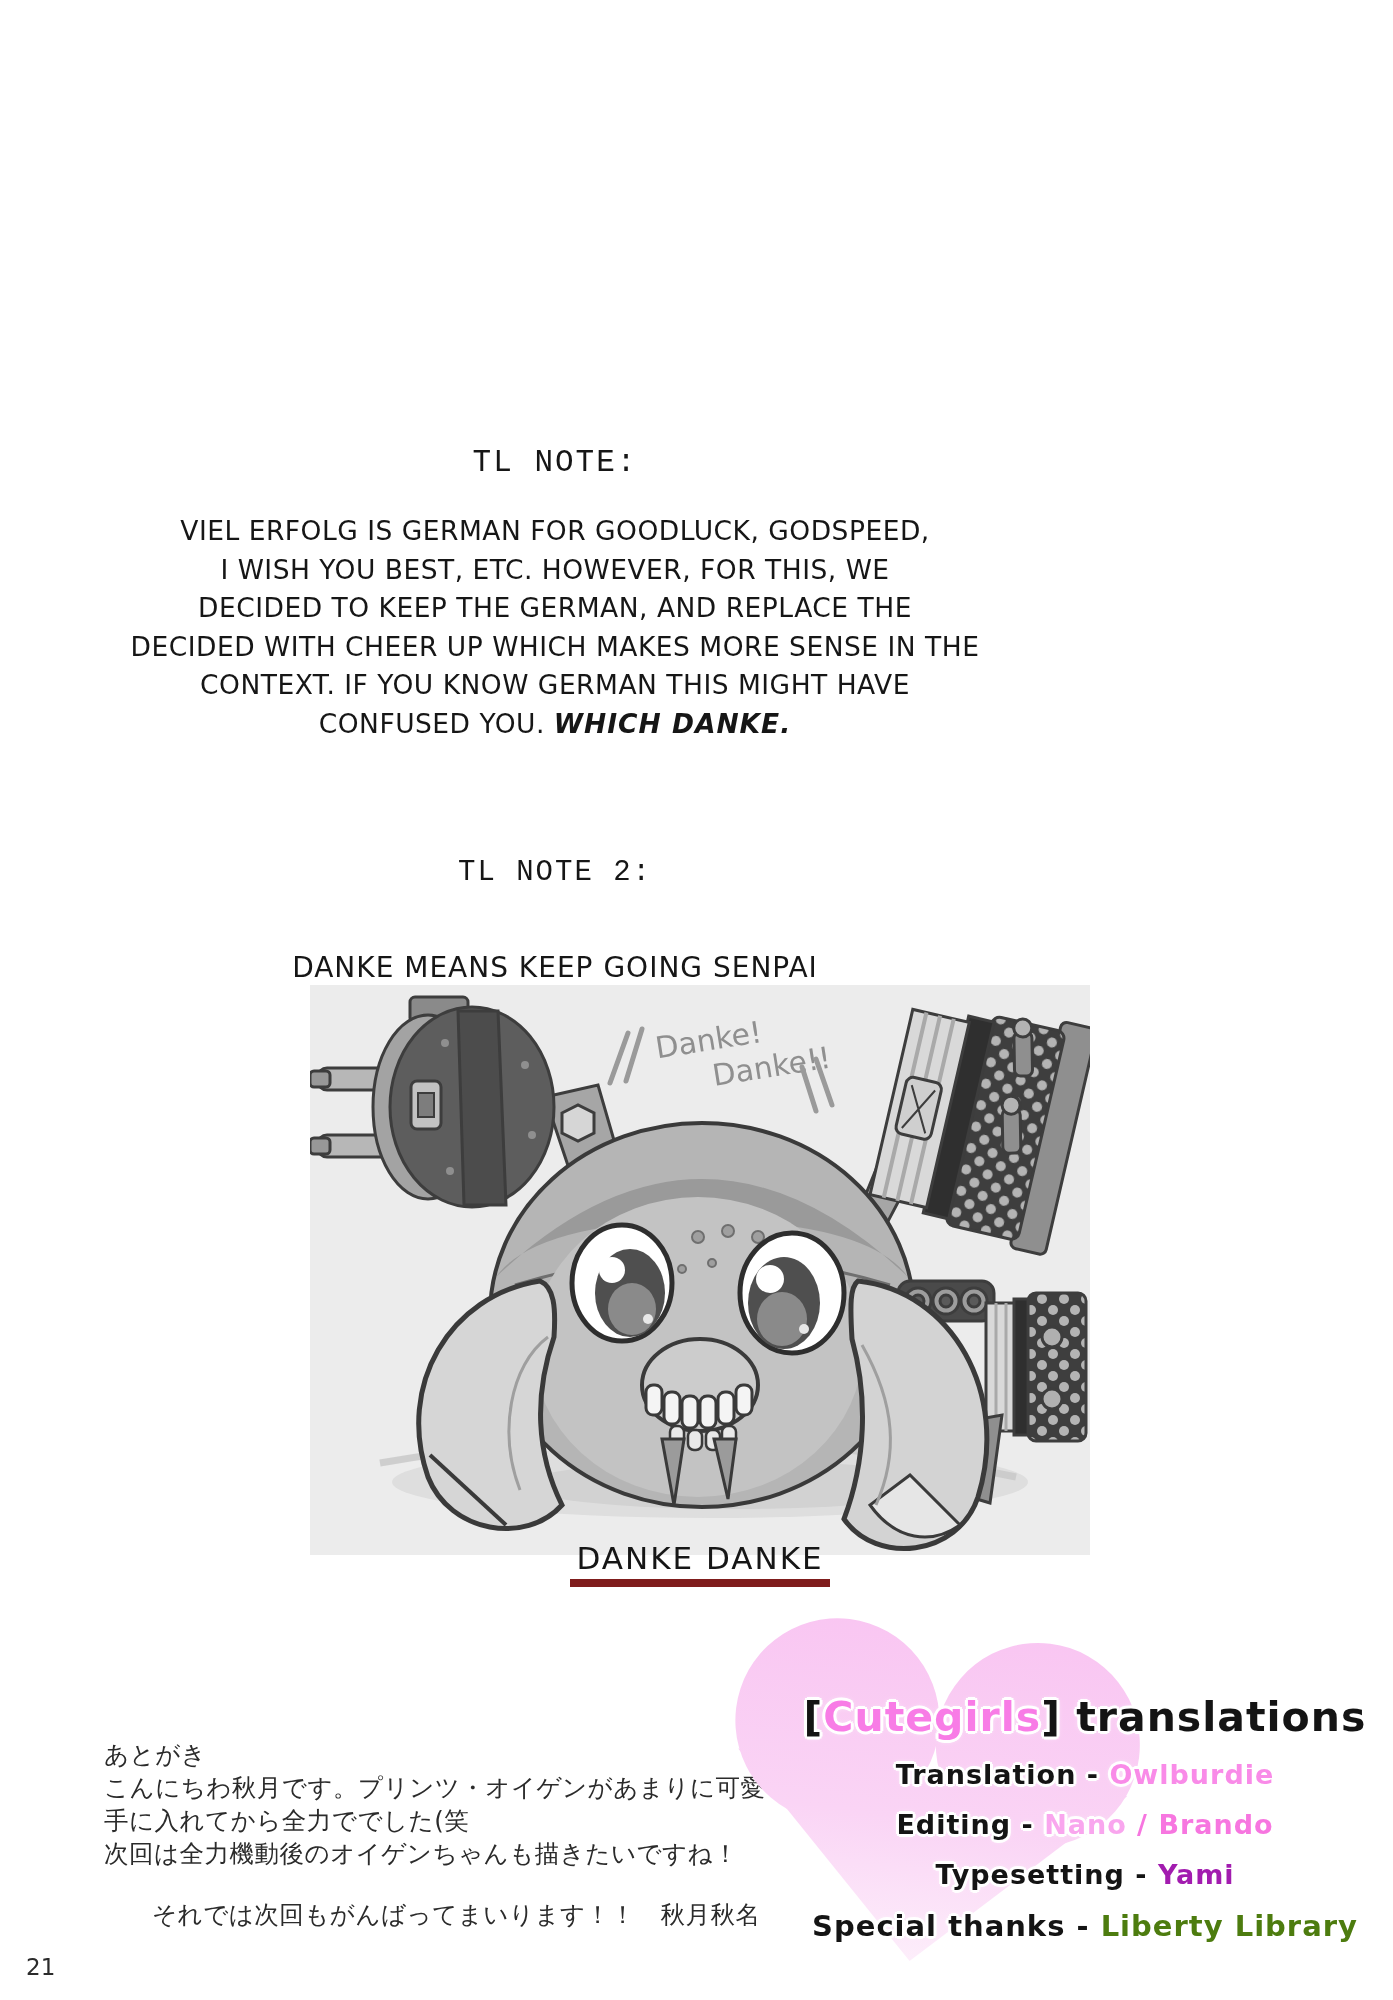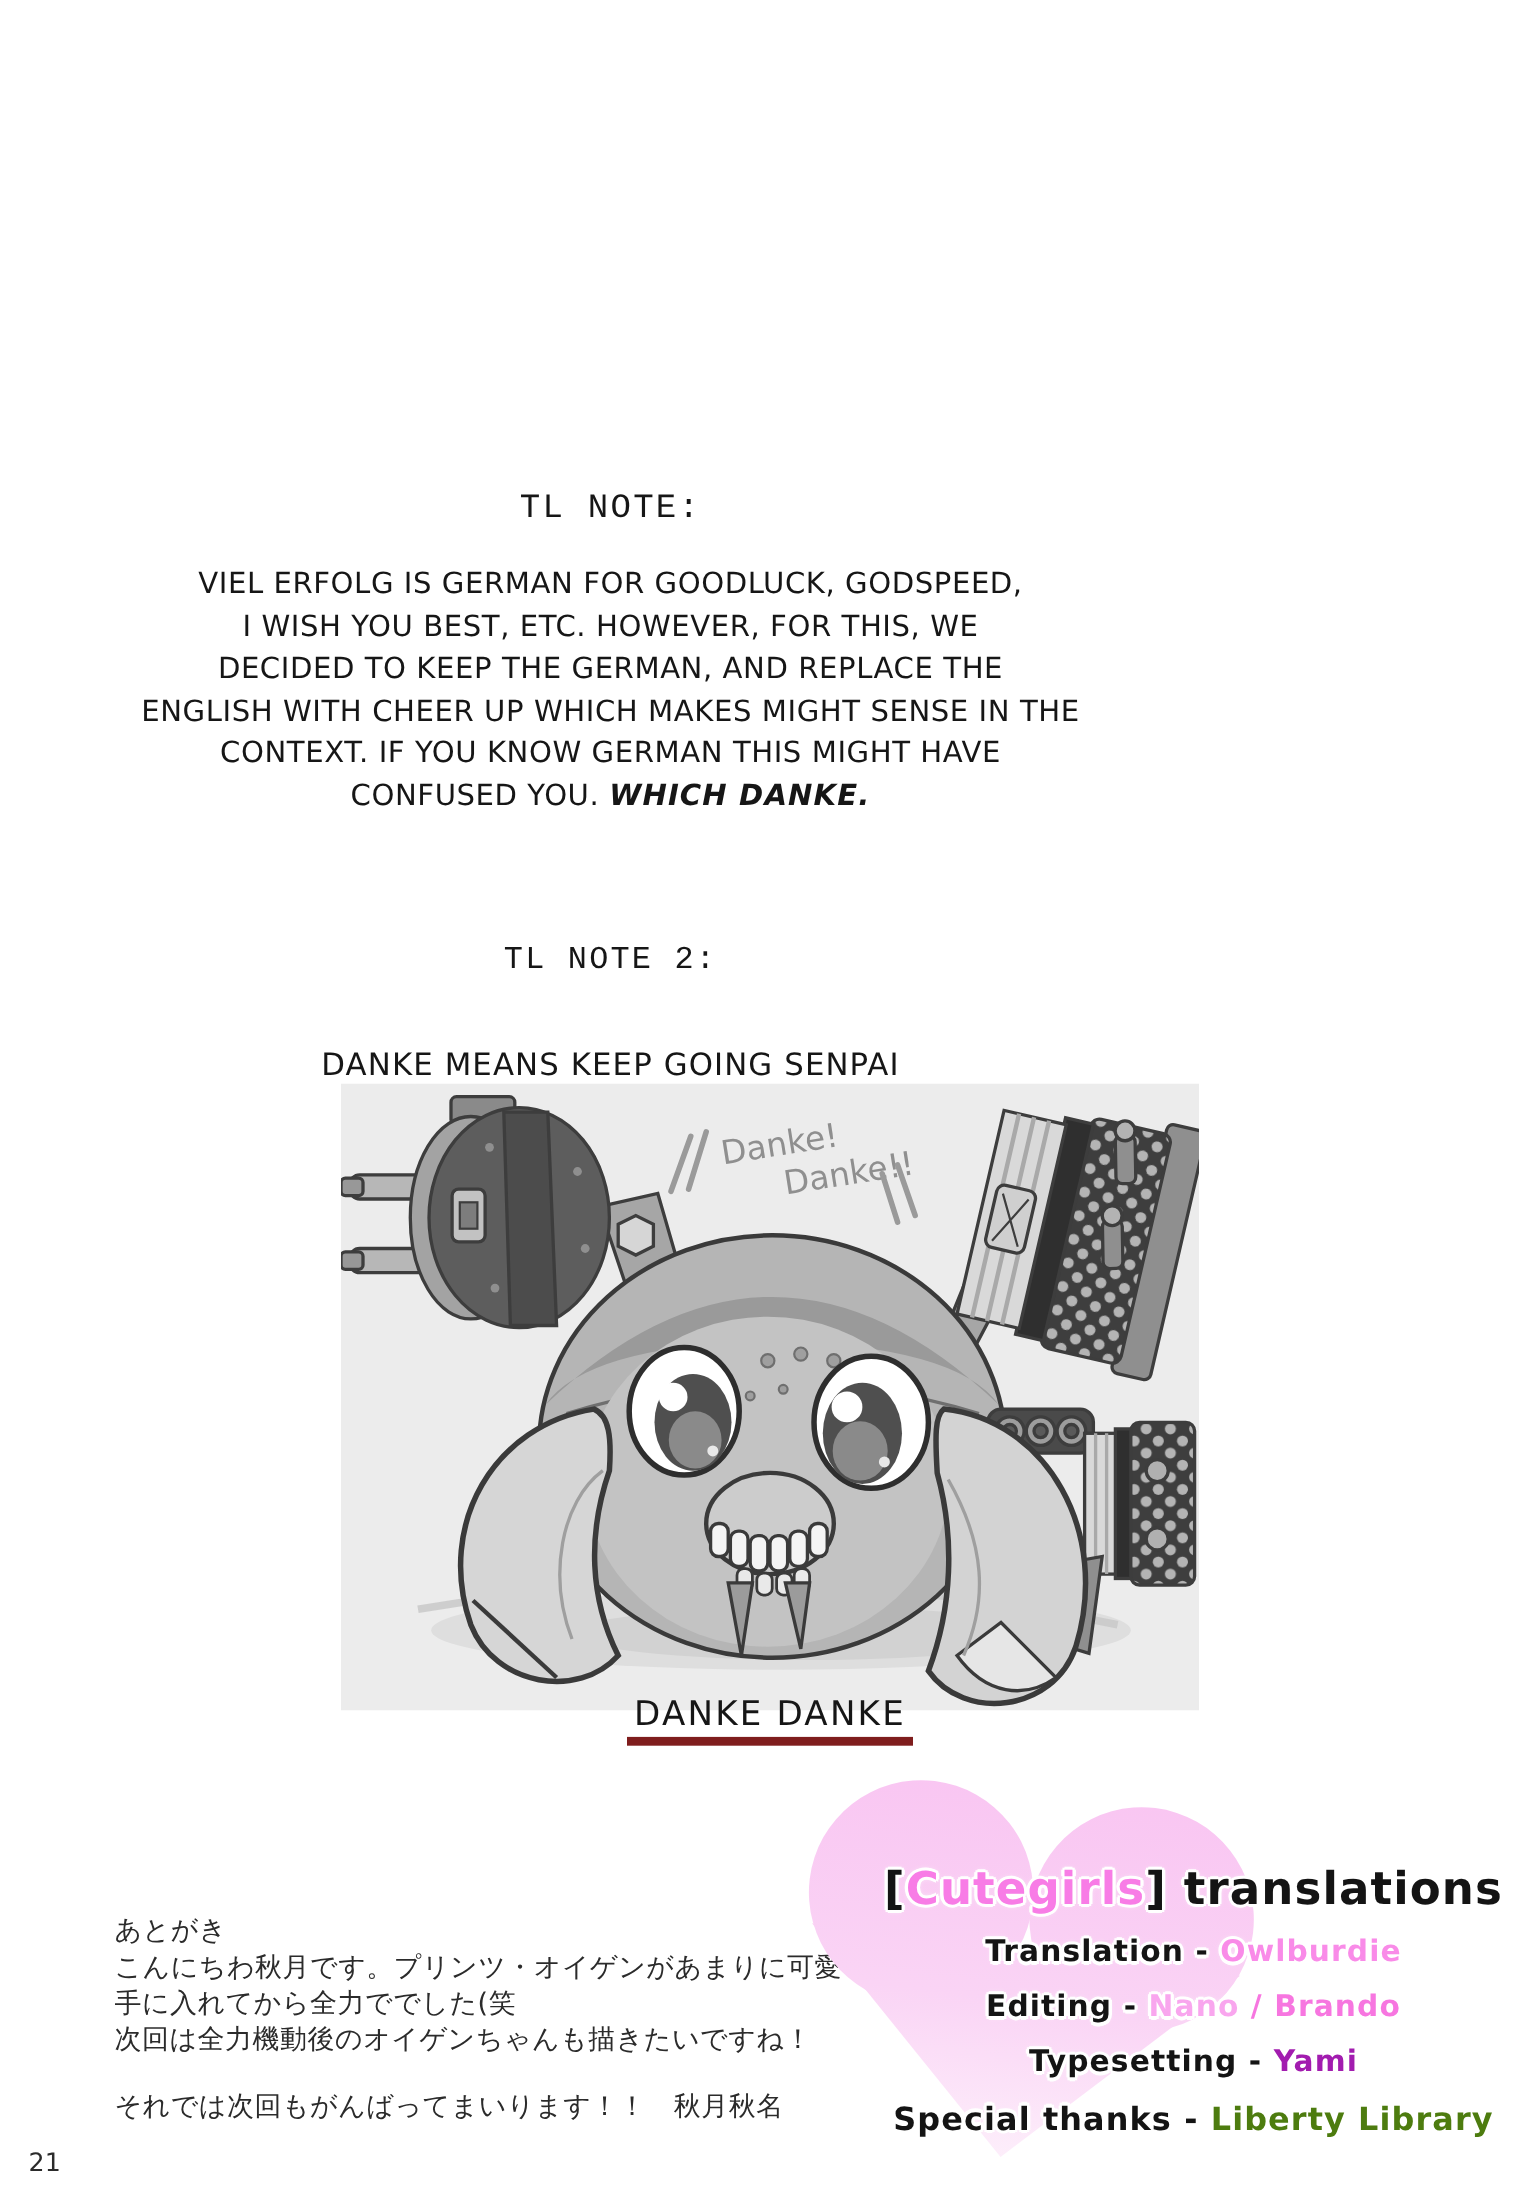--- a/index.html
+++ b/index.html
@@ -18,21 +18,21 @@
   
   .crab-box{left:310px;top:985px;width:780px;height:570px;}
   .crab-box svg{display:block;width:100%;height:100%;}
   .caption-wrap{left:300px;top:1540px;width:800px;text-align:center;}
   .caption{display:inline-block;font-size:31px;letter-spacing:2px;font-weight:500;
            border-bottom:8px solid #7f1d1d;padding:0 6px 3px 6px;}
 
   
   .afterword{left:104px;top:1738px;font-size:24.5px;color:#2b2b2b;letter-spacing:0.5px;}
   .afterword div{height:33px;line-height:33px;white-space:nowrap;}
-  .afterword .gap-line{margin-top:28px;}
+  .afterword .gap-line{margin-top:28px;margin-left:48px;}
 
   
   .heart-svg{left:680px;top:1600px;width:500px;height:380px;z-index:1;}
   .credits{left:770px;top:1694px;width:630px;text-align:center;z-index:2;}
   .credits .row{white-space:nowrap;font-weight:bold;}
   .outl{text-shadow:-2px -2px 0 #fff,2px -2px 0 #fff,-2px 2px 0 #fff,2px 2px 0 #fff,
         0 -3px 0 #fff,0 3px 0 #fff,-3px 0 0 #fff,3px 0 0 #fff,0 0 6px #fff;}
   .credits-title{font-size:41px;line-height:46px;margin-bottom:18px;letter-spacing:1px;}
   .credits-line{font-size:27px;line-height:34px;margin-bottom:16px;letter-spacing:1px;}
   .credits-line-lg{font-size:29px;line-height:36px;letter-spacing:1px;}
@@ -49,21 +49,21 @@
 </head>
 <body>
 
 <div class="abs note-center" style="top:445px;">
   <span class="note-heading">TL NOTE:</span>
 </div>
 <div class="abs note-center note-par" style="top:512px;">
   <div>VIEL ERFOLG IS GERMAN FOR GOODLUCK, GODSPEED,</div>
   <div>I WISH YOU BEST, ETC. HOWEVER, FOR THIS, WE</div>
   <div>DECIDED TO KEEP THE GERMAN, AND REPLACE THE</div>
-  <div>ENGLISH WITH CHEER UP WHICH MAKES MIGHT SENSE IN THE</div>
+  <div>DECIDED WITH CHEER UP WHICH MAKES MORE SENSE IN THE</div>
   <div>CONTEXT. IF YOU KNOW GERMAN THIS MIGHT HAVE</div>
   <div>
     <span>CONFUSED YOU.</span>
     <span class="note-emph">WHICH DANKE.</span>
   </div>
 </div>
 
 <div class="abs note-center" style="top:856px;">
   <span class="note-heading" style="font-size:29px;">TL NOTE 2:</span>
 </div>

